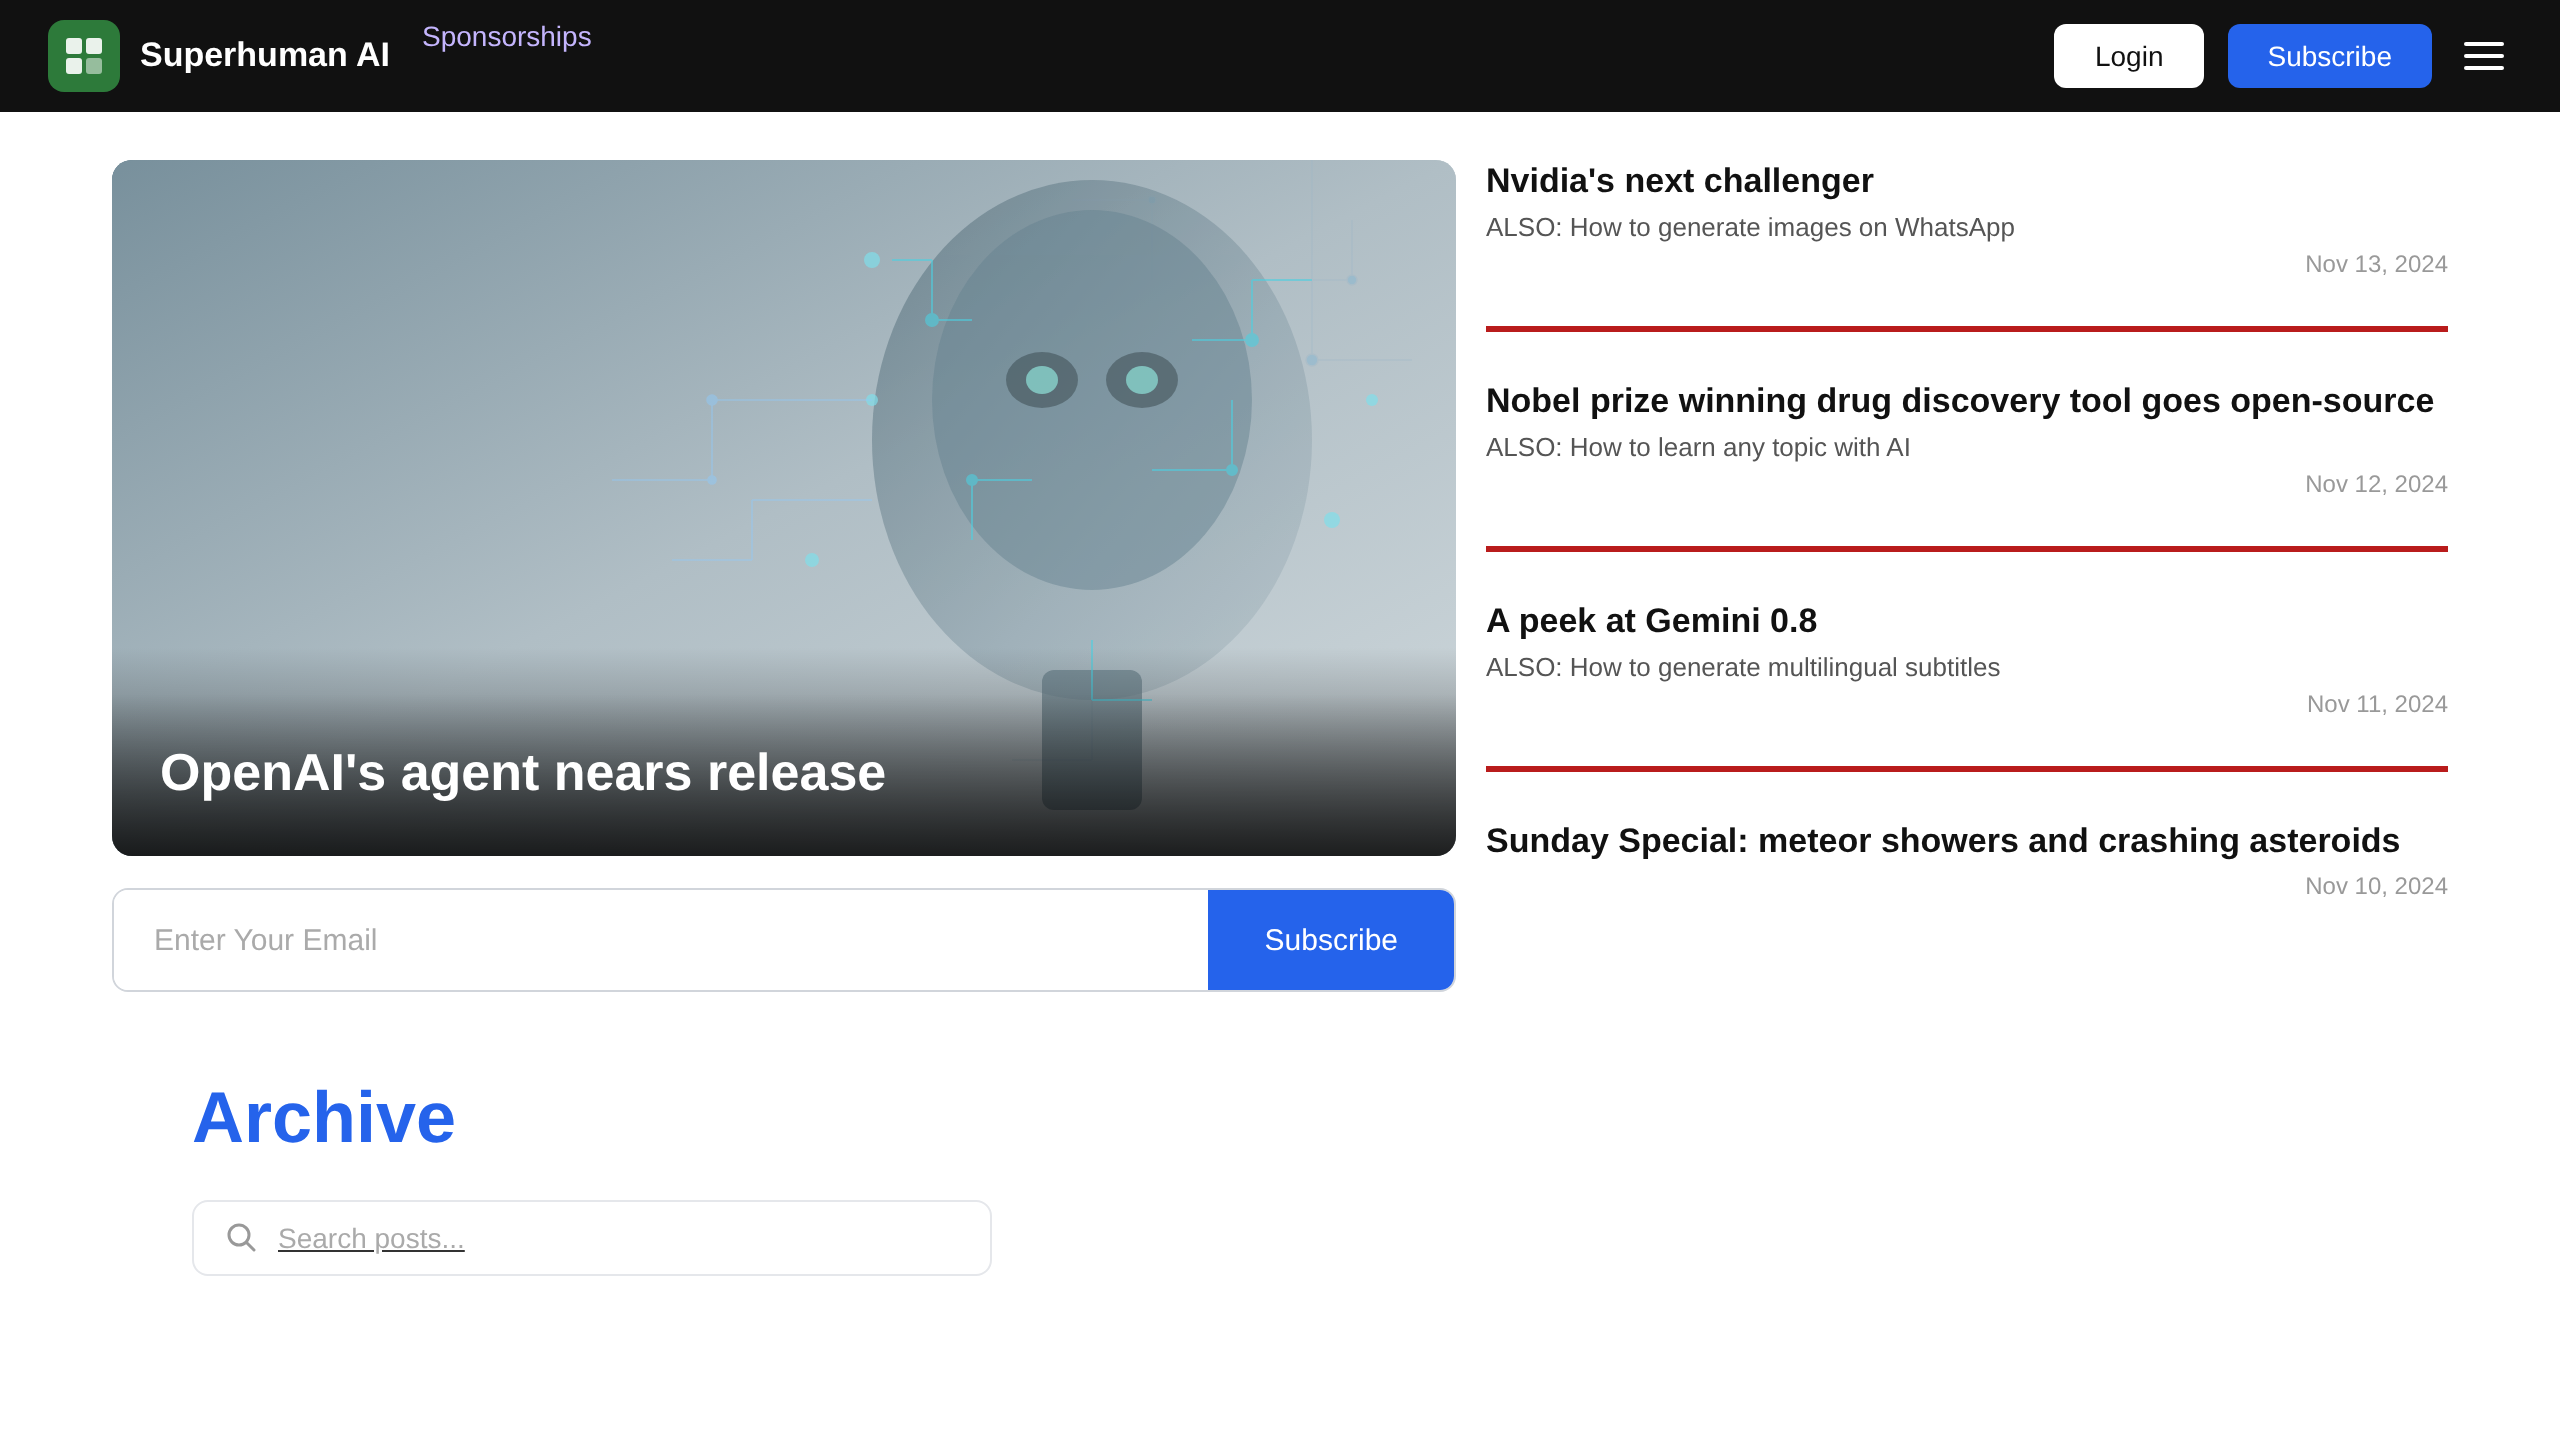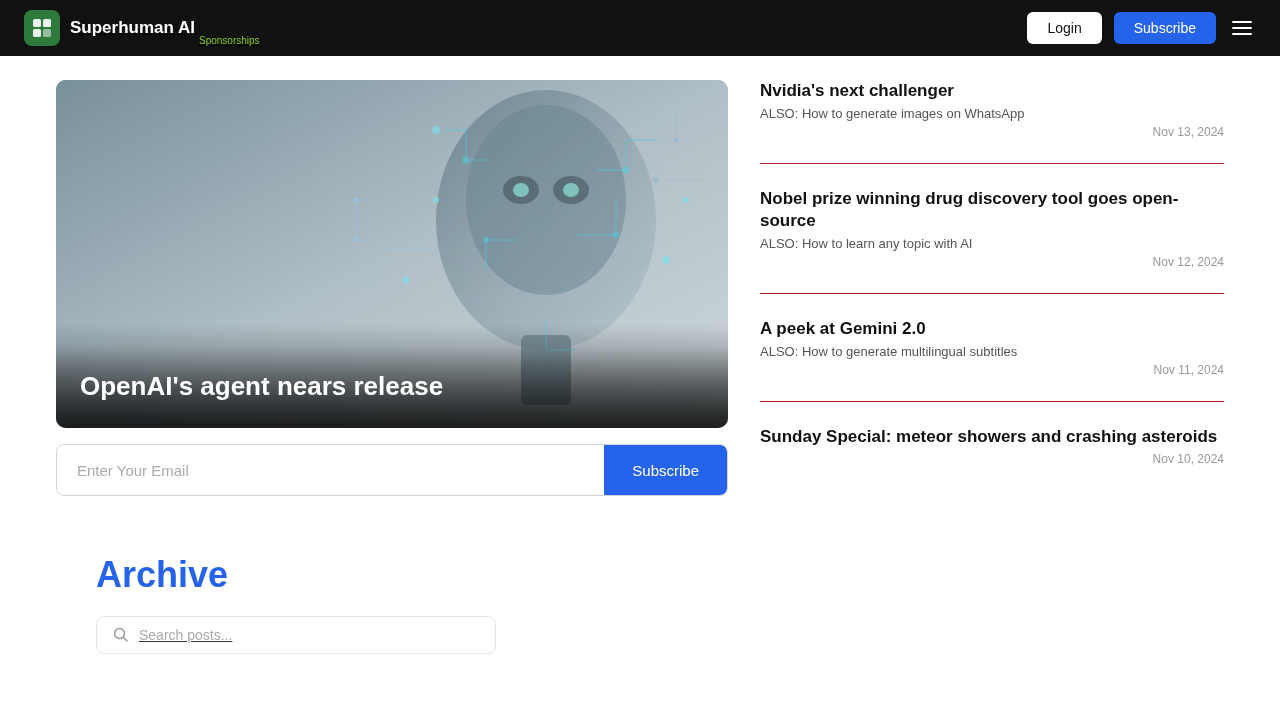--- a/index.html
+++ b/index.html
@@ -12,23 +12,22 @@
       align-items: center;
       justify-content: space-between;
       padding: 0 24px;
       height: 56px;
       position: sticky;
       top: 0;
       z-index: 100;
     }
     .header-left {
       display: flex;
-      align-items: flex-end;
-      gap: 4px;
-      text-decoration: underline;
+      align-items: flex-start;
+      gap: 16px;
     }
     .logo-wrapper {
       display: flex;
       align-items: center;
       gap: 10px;
       cursor: pointer;
     }
     .logo-icon {
       width: 36px;
       height: 36px;
@@ -43,22 +42,22 @@
       width: 22px;
       height: 22px;
     }
     .logo-text {
       color: #fff;
       font-size: 17px;
       font-weight: 600;
       white-space: nowrap;
     }
     .nav-link {
-      color: #84cc16;
-      font-size: 10px;
+      color: #c4b5fd;
+      font-size: 14px;
       text-decoration: none;
       cursor: pointer;
     }
     .header-right {
       display: flex;
       align-items: center;
       gap: 12px;
     }
     .btn-login {
       background: #fff;
@@ -101,21 +100,21 @@
     .main-content {
       display: flex;
       gap: 0;
       padding: 24px 56px 0 56px;
     }
 
     
     .left-col {
       flex: 0 0 672px;
       max-width: 672px;
-      margin-right: 32px;
+      margin-right: 15px;
     }
 
     
     .hero-container {
       position: relative;
       width: 100%;
       height: 348px;
       border-radius: 10px;
       overflow: hidden;
       background: #b0bec5;
@@ -179,21 +178,21 @@
     }
 
     
     .right-col {
       flex: 1;
       padding-top: 0;
     }
     .article-item {
       margin-bottom: 24px;
       padding-bottom: 24px;
-      border-bottom: 1px solid #b91c1c;
+      border-bottom: 3px solid #b91c1c;
       cursor: pointer;
     }
     .article-item:last-child {
       border-bottom: none;
     }
     .article-title {
       font-size: 17px;
       font-weight: 700;
       color: #111;
       line-height: 1.3;
@@ -397,21 +396,21 @@
       <div class="article-title">Nvidia's next challenger</div>
       <div class="article-subtitle">ALSO: How to generate images on WhatsApp</div>
       <div class="article-date">Nov 13, 2024</div>
     </div>
       <div class="article-item">
       <div class="article-title">Nobel prize winning drug discovery tool goes open-source</div>
       <div class="article-subtitle">ALSO: How to learn any topic with AI</div>
       <div class="article-date">Nov 12, 2024</div>
     </div>
       <div class="article-item">
-      <div class="article-title">A peek at Gemini 2.0</div>
+      <div class="article-title">A peek at Gemini 0.8</div>
       <div class="article-subtitle">ALSO: How to generate multilingual subtitles</div>
       <div class="article-date">Nov 11, 2024</div>
     </div>
       <div class="article-item">
       <div class="article-title">Sunday Special: meteor showers and crashing asteroids</div>
 
       <div class="article-date">Nov 10, 2024</div>
     </div>
     </div>
 

